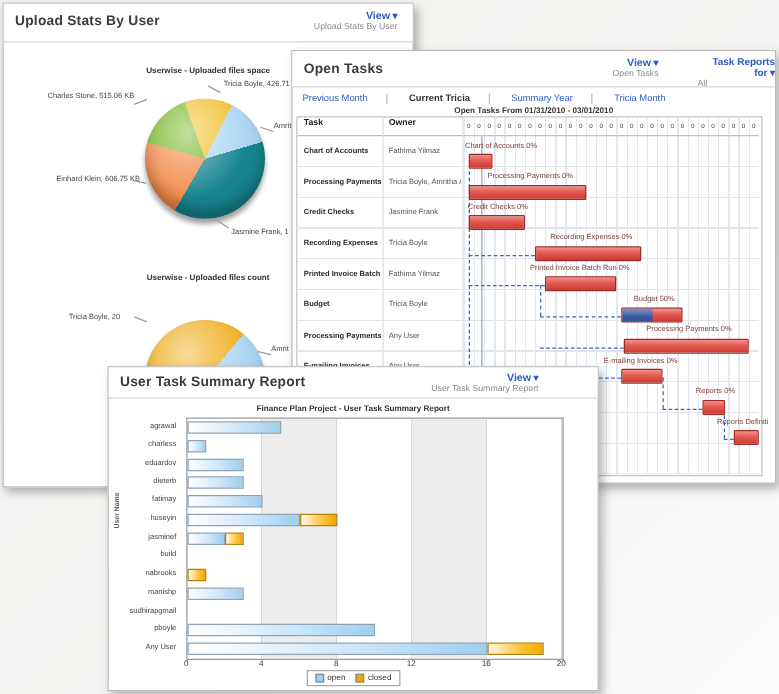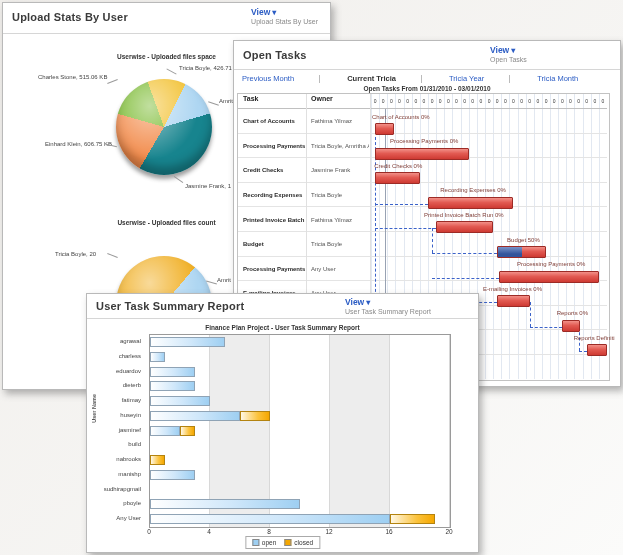--- a/index.html
+++ b/index.html
@@ -2,21 +2,21 @@
 <html><head>
 <meta charset="utf-8">
 <style>
   html,body{margin:0;padding:0;width:623px;height:555px;overflow:hidden;
     background:linear-gradient(135deg,#f1efec 0%,#f6f5f3 60%,#fbfbfa 100%);
     font-family:"Liberation Sans",sans-serif;-webkit-font-smoothing:antialiased;}
   .win{position:absolute;background:#fff;border:1px solid #b9b9b9;box-shadow:3px 4px 7px rgba(90,90,90,.45);}
   .whead{position:absolute;left:0;top:0;right:0;height:30px;border-bottom:1px solid #d6d6d6;background:#fff;}
   .wtitle{position:absolute;left:9px;top:8px;font-size:11px;font-weight:bold;color:#3a3a3a;letter-spacing:.2px;}
   .viewbox{position:absolute;top:4px;cursor:pointer;}
-  .vlink{display:block;font-size:8.5px;color:#2b5cc4;font-weight:bold;}
+  .vlink{display:block;font-size:8.5px;color:#2b5cc4;font-weight:bold;text-align:right;}
   .caret::after{content:"▾";color:#2b5cc4;font-size:8px;margin-left:2px;}
   .vsub{display:block;font-size:7px;color:#8a8a8a;margin-top:1px;}
   .ctitle{position:absolute;left:0;width:100%;text-align:center;font-size:6.5px;font-weight:bold;color:#333;}
 
   
   .w1{left:2px;top:2px;width:327px;height:386px;z-index:1;}
   .w1 .viewbox{right:12px;}
   .p1t{top:50px;}  .p2t{top:216px;}
   .pie{position:absolute;width:96px;height:96px;border-radius:50%;
        box-shadow:0 4px 4px rgba(40,40,40,.45), inset 0 -8px 10px rgba(0,0,0,.28);}
@@ -26,21 +26,21 @@
   .pie2{left:113px;top:253px;}
   .plabel{position:absolute;font-size:6px;color:#444;white-space:nowrap;}
   .lead{position:absolute;height:1px;width:11px;background:#9a9a9a;}
 
   
   .w2{left:233px;top:40px;width:386px;height:345px;z-index:2;}
   .w2 .whead{height:28px;}
   .w2 .viewbox.v2{left:256px;}
   .w2 .viewbox.v3{left:324px;}
   .navbar{position:absolute;left:8px;top:33px;font-size:7.5px;white-space:nowrap;}
-  .navlink{color:#2b5cc4;cursor:pointer;padding:0 25px;}
+  .navlink{color:#2b5cc4;cursor:pointer;padding:0 15px;}
   .navlink:first-child{padding-left:0;}
   .navlink.active{color:#333;font-weight:bold;}
   .navsep{display:inline-block;width:1px;height:8px;background:#bbb;vertical-align:middle;}
   .gtitle{top:44px;font-size:6.5px;}
   .tbl-border{position:absolute;left:3px;top:52px;width:371px;height:286px;border:1px solid #c2c2c2;}
   .thead-task{position:absolute;left:9px;top:54px;font-size:7px;font-weight:bold;color:#222;}
   .thead-owner{position:absolute;left:77px;top:54px;font-size:7px;font-weight:bold;color:#222;}
   .thead-line{position:absolute;left:4px;top:67px;width:369px;height:1px;background:#c0c0c0;}
   .colsep1{position:absolute;left:72px;top:53px;width:1px;height:284px;background:#e0e0e0;}
   .colsep2{position:absolute;left:136px;top:53px;width:1px;height:284px;background:#e0e0e0;}
@@ -122,26 +122,30 @@
   <div class="lead" style="left:203px;top:279px;transform:rotate(15deg);"></div>
 </div>
 
 <div class="win w2">
   <div class="whead">
     <div class="wtitle">Open Tasks</div>
     <div class="viewbox v2">
       <span class="vlink"><span>View</span><span class="caret"></span></span>
       <span class="vsub">Open Tasks</span>
     </div>
+    <div class="viewbox v3">
+      <span class="vlink" style="font-size:8px;"><span>Task Reports for</span><span class="caret"></span></span>
+      <span class="vsub">All</span>
+    </div>
   </div>
 
   <div class="navbar">
     <span class="navlink">Previous Month</span><span class="navsep"></span>
     <span class="navlink active">Current Tricia</span><span class="navsep"></span>
-    <span class="navlink">Tricia Year</span><span class="navsep"></span>
+    <span class="navlink">Summary Year</span><span class="navsep"></span>
     <span class="navlink">Tricia Month</span>
   </div>
 
   <div class="ctitle gtitle">Open Tasks From 01/31/2010 - 03/01/2010</div>
 
   <div class="tbl-border"></div>
   <div class="thead-task">Task</div>
   <div class="thead-owner">Owner</div>
   <div class="ggrid"></div>
   <div class="dayticks" id="dayticks">

